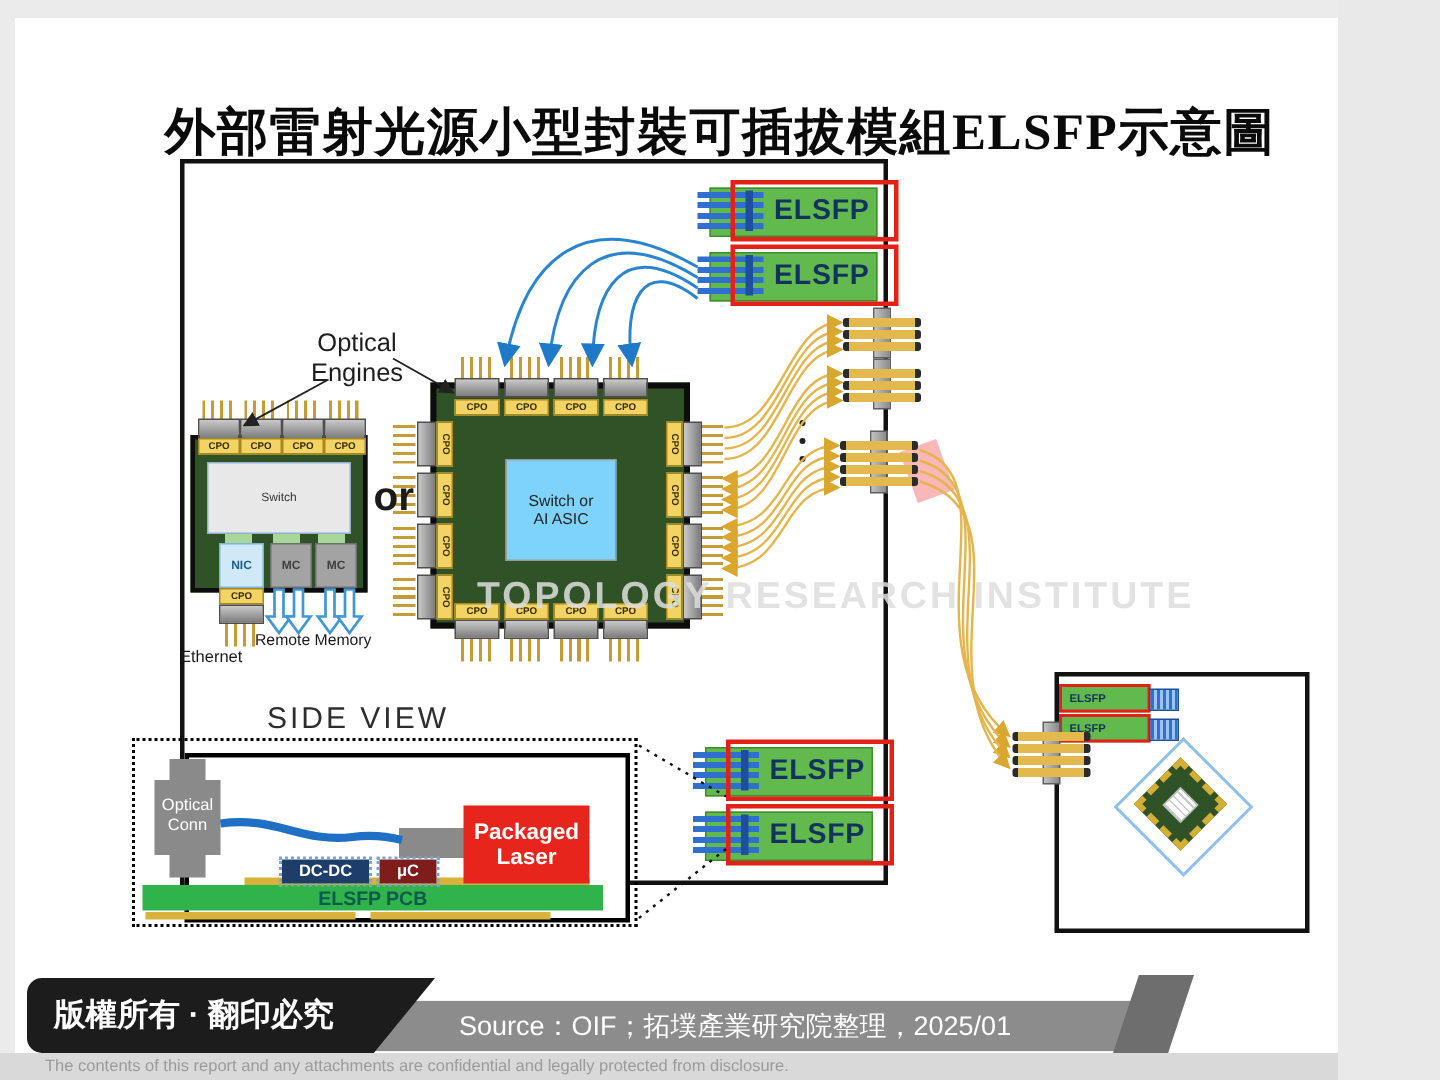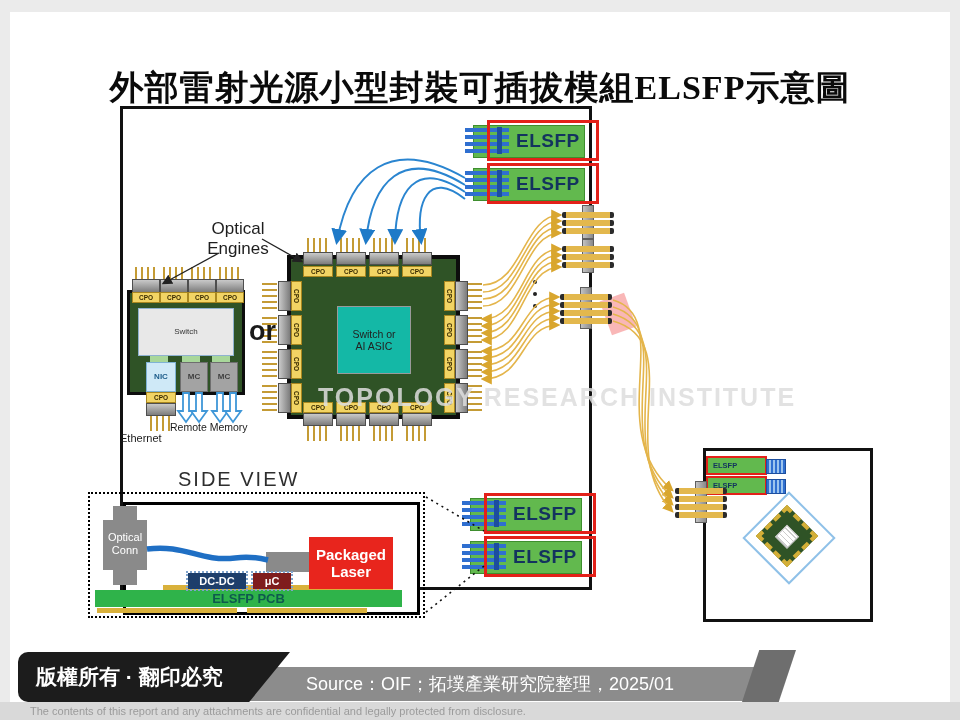--- a/index.html
+++ b/index.html
@@ -1,18 +1,18 @@
 <!DOCTYPE html>
 <html><head>
 <meta charset="utf-8">
 <style>
   html,body{margin:0;padding:0}
   body{background:#e9e9e9;width:960px;height:720px;overflow:hidden;
        font-family:"Liberation Sans","DejaVu Sans",sans-serif}
-  .page{position:relative;width:960px;height:720px;background:#ebebeb;overflow:hidden}
+  .page{position:relative;width:892px;height:720px;background:#ebebeb;overflow:hidden}
   .sheet{position:absolute;left:10px;top:12px;width:940px;height:692px;background:#fff}
   .abs{position:absolute}
   .title{position:absolute;left:0;top:42px;width:960px;text-align:center;
          font-family:"Liberation Serif","DejaVu Serif",serif;
          font-size:34px;font-weight:bold;color:#0a0a0a;letter-spacing:1px}
   .frame{position:absolute;border:3px solid #111;background:transparent}
   .chip{position:absolute;background:#2f5326;border:3px solid #0d0d0d}
   .cpo-h{position:absolute;background:#f2d464;border:1px solid #a9871f;color:#3a2c00;
          font-size:6.5px;font-weight:bold;text-align:center;line-height:10px;z-index:12}
   .cpo-v{position:absolute;background:#f2d464;border:1px solid #a9871f;color:#3a2c00;
@@ -80,21 +80,21 @@
   <div class="abs" style="left:212px;top:356px;width:18px;height:6px;background:#a8d79a;z-index:12"></div>
   <div class="abs" style="left:146px;top:362px;width:28px;height:28px;background:#cfe9f7;border:1px solid #7fb3d5;z-index:12;text-align:center;font-size:8px;color:#1d5d8a;line-height:28px;font-weight:bold">NIC</div>
   <div class="abs" style="left:180px;top:362px;width:26px;height:28px;background:#a3a3a3;border:1px solid #6e6e6e;z-index:12;text-align:center;font-size:8px;color:#3f3f3f;line-height:28px;font-weight:bold">MC</div>
   <div class="abs" style="left:210px;top:362px;width:26px;height:28px;background:#a3a3a3;border:1px solid #6e6e6e;z-index:12;text-align:center;font-size:8px;color:#3f3f3f;line-height:28px;font-weight:bold">MC</div>
   <div class="small-label" style="left:120px;top:432px;width:76px">Ethernet</div>
   <div class="small-label" style="left:170px;top:421px;width:100px;font-size:10.5px">Remote Memory</div>
 
   <div class="abs" style="left:249px;top:316px;font-size:27px;font-weight:600;color:#1a1a1a;z-index:13">or</div>
 
   <div class="chip" style="left:287px;top:255px;width:165px;height:156px;border-width:4px;z-index:10"></div>
-  <div class="abs" style="left:337px;top:306px;width:72px;height:66px;background:#14b8a6;border:1px solid #9a9a9a;z-index:12;display:flex;flex-direction:column;justify-content:center;text-align:center;font-size:10.5px;color:#222">
+  <div class="abs" style="left:337px;top:306px;width:72px;height:66px;background:#7dd3fc;border:1px solid #9a9a9a;z-index:12;display:flex;flex-direction:column;justify-content:center;text-align:center;font-size:10.5px;color:#222">
     <div>Switch  or</div>
     <div>AI ASIC</div>
   </div>
 
   <div>
     <div class="dot" style="left:533px;top:280px;z-index:13"></div>
     <div class="dot" style="left:533px;top:292px;z-index:13"></div>
     <div class="dot" style="left:533px;top:304px;z-index:13"></div>
   </div>
 

